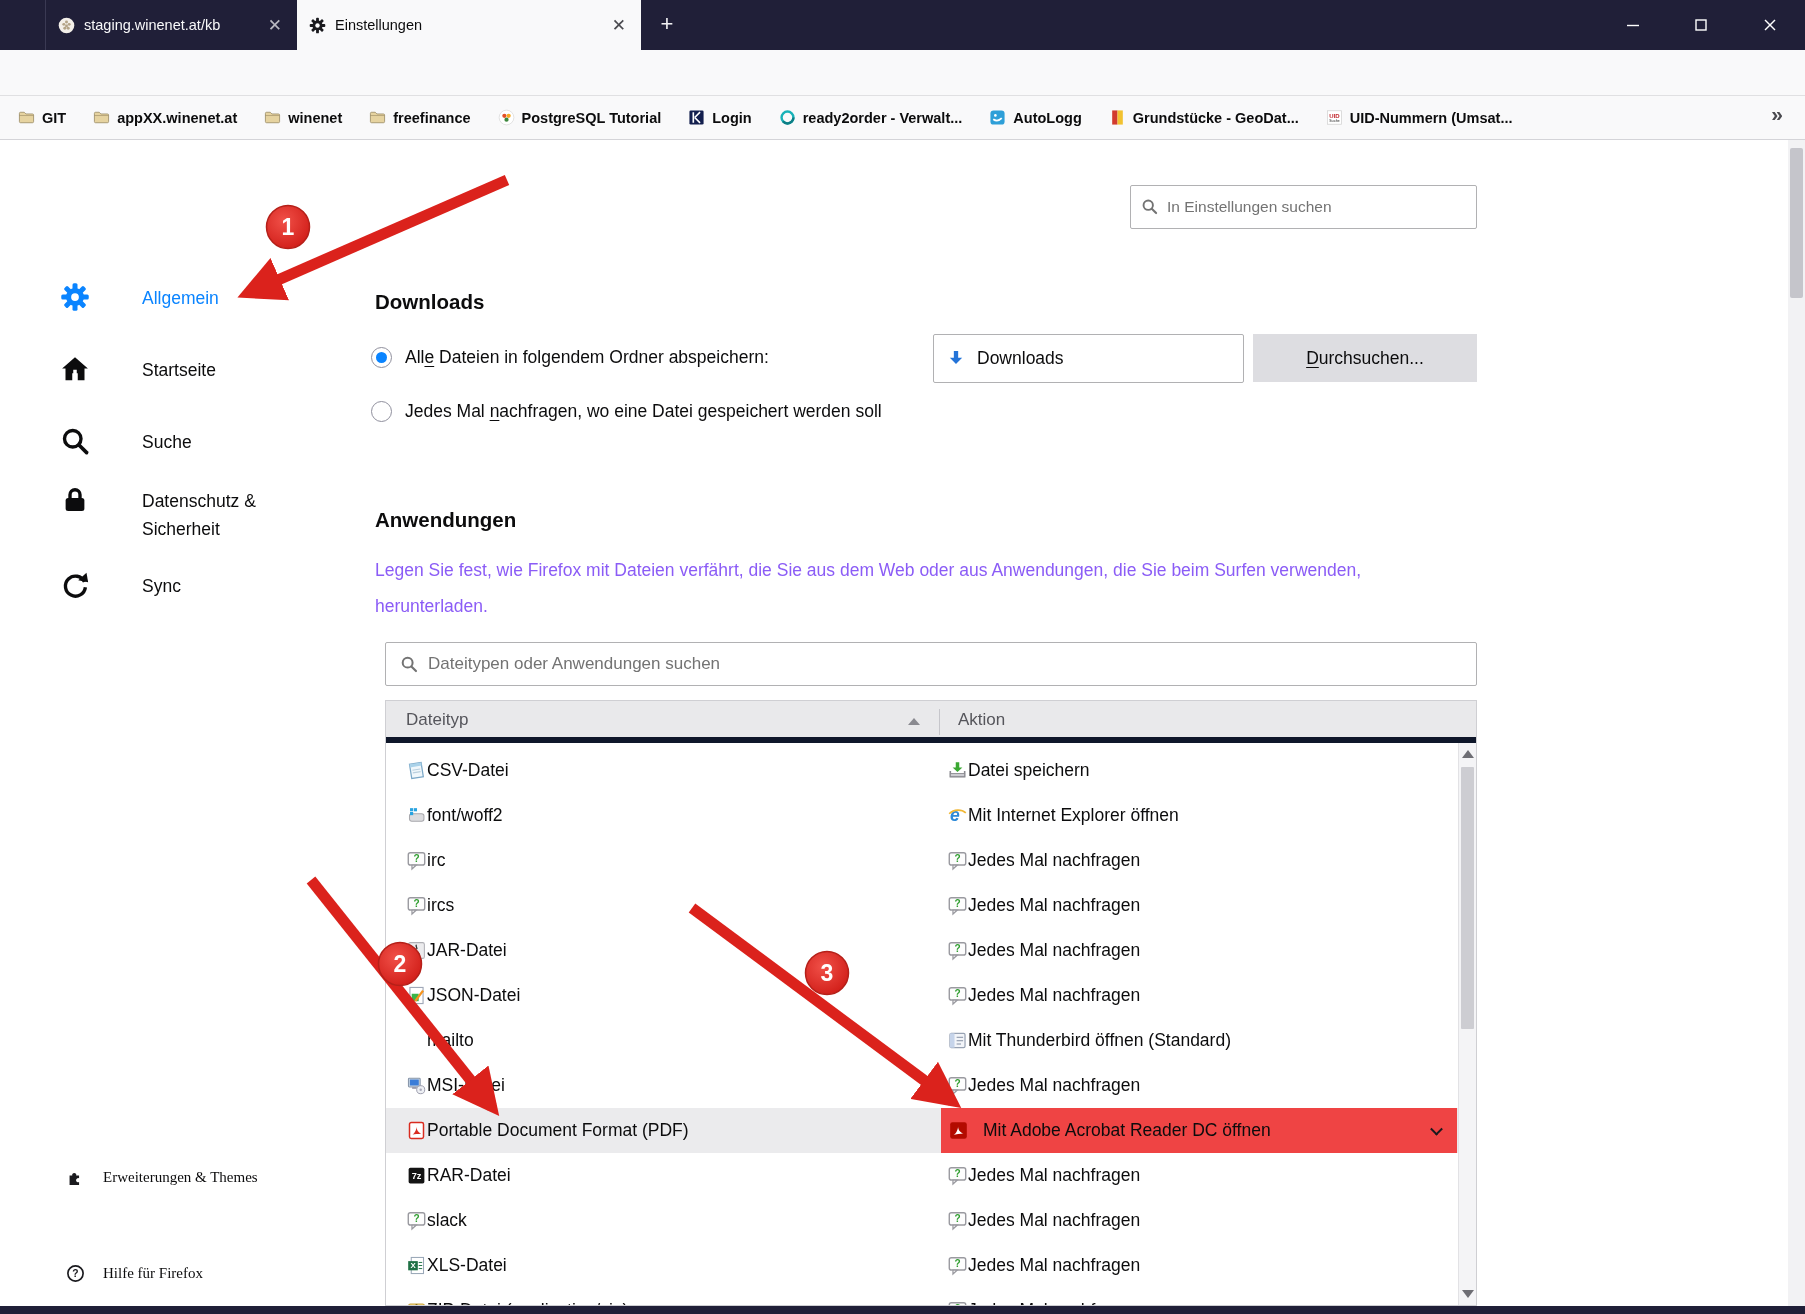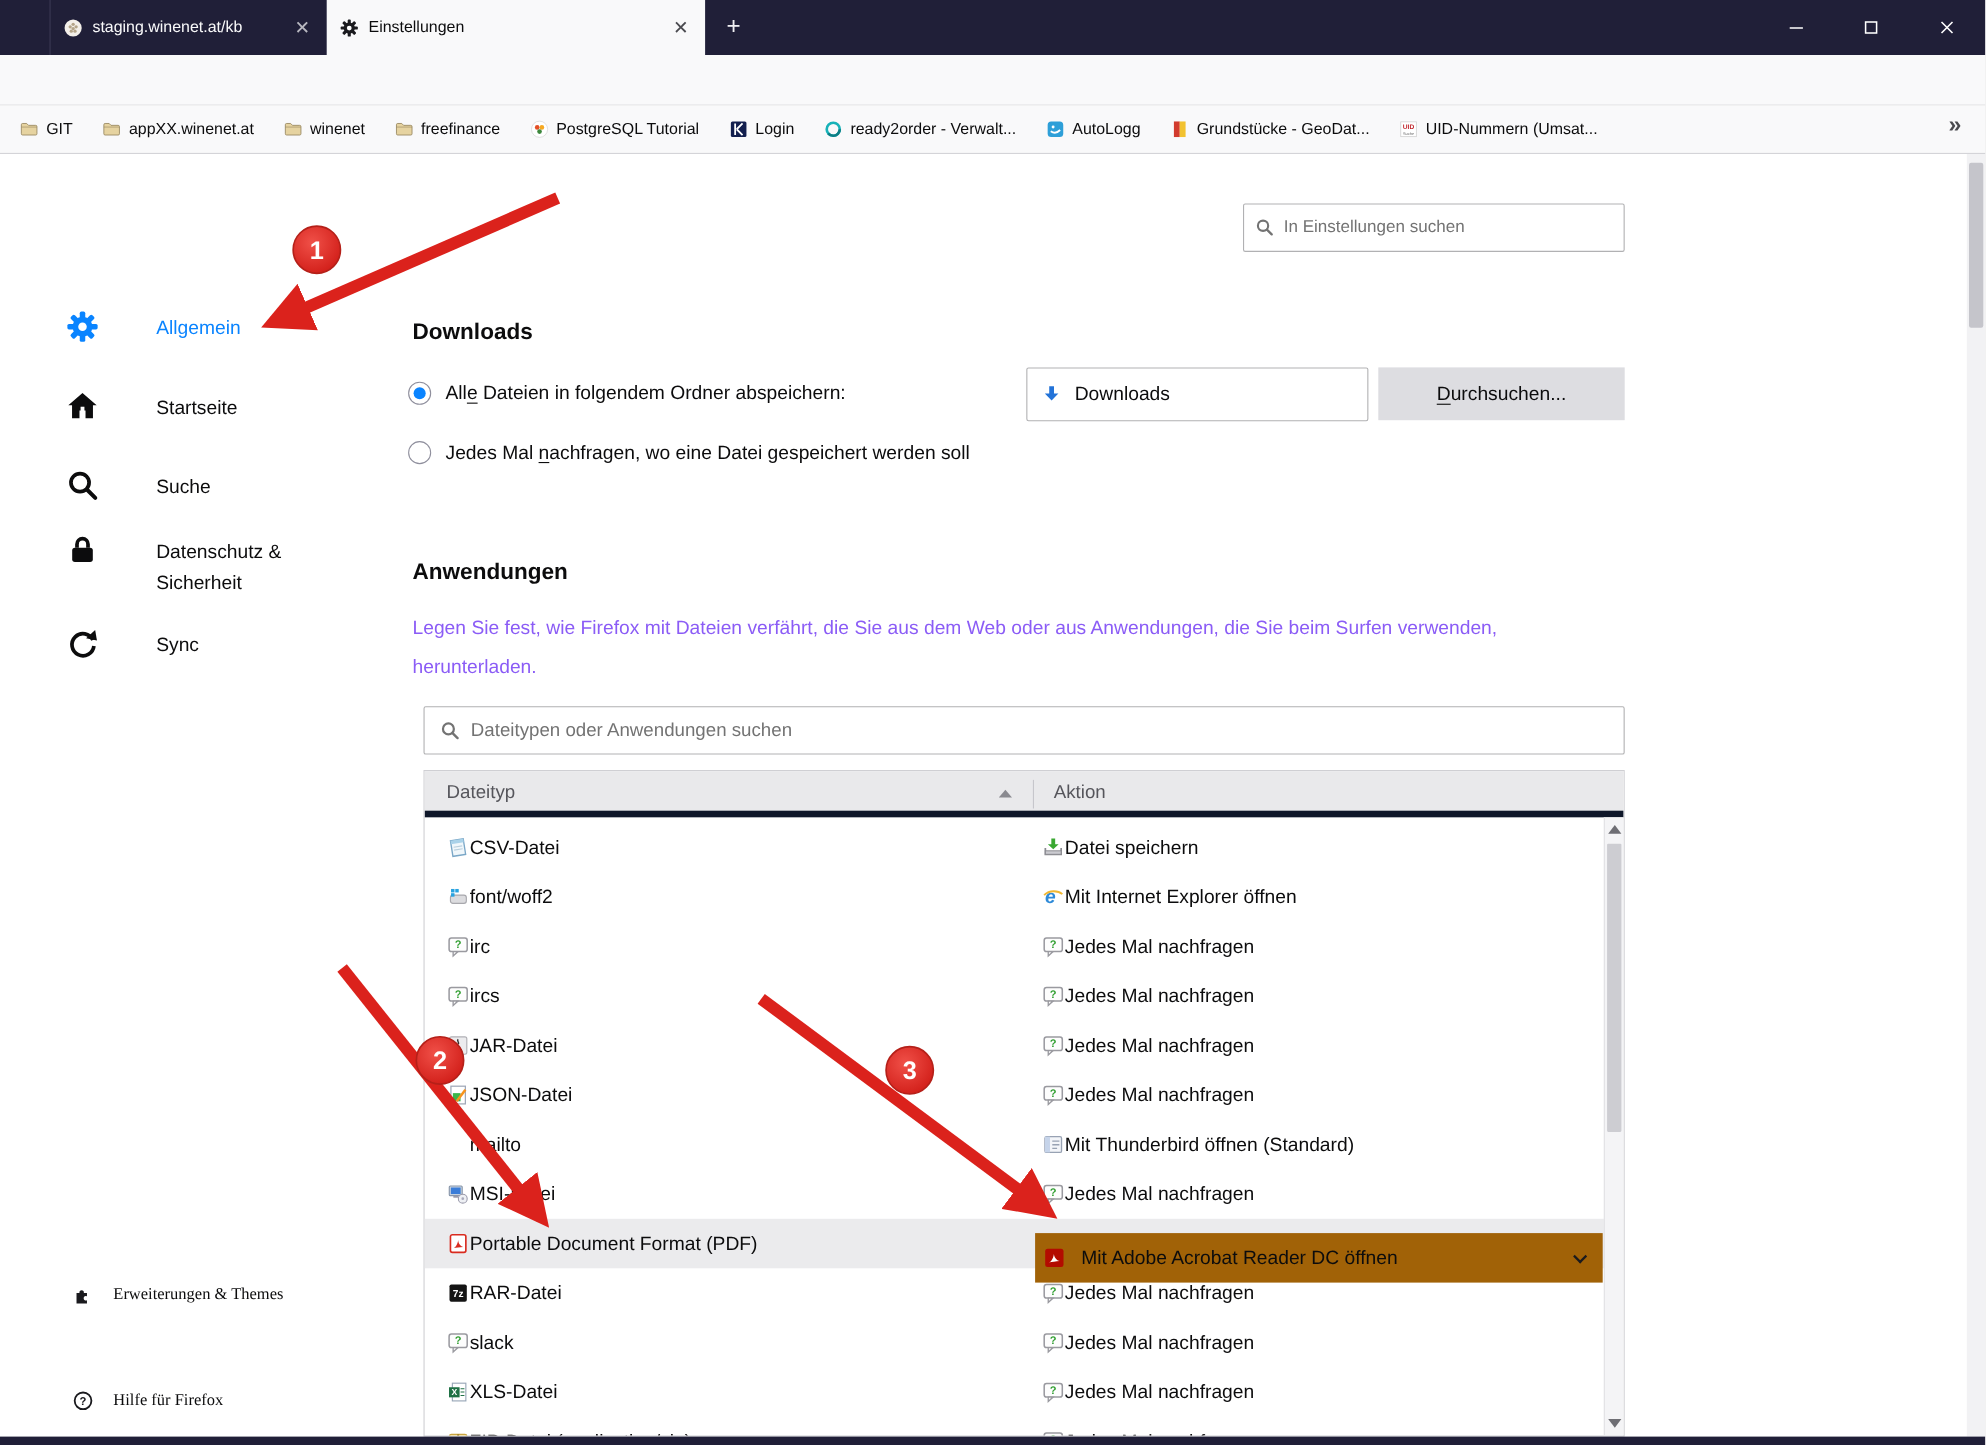--- a/index.html
+++ b/index.html
@@ -29,21 +29,21 @@
   .urlbrand{display:flex;align-items:center;gap:7px;padding:0 12px 0 12px;color:#737373;font-size:15px;height:100%;border-right:1px solid #d7d7db;}
   .urlbrand svg{width:18px;height:18px;}
   .urltext{padding-left:12px;font-size:15.5px;color:#0c0c0d;flex:1;}
   .urlstar{margin-right:10px;color:#5a5a5e;}
   .urlstar svg{width:21px;height:21px;}
   .chromeico{position:absolute;top:55px;width:36px;height:36px;display:flex;align-items:center;justify-content:center;color:#35353a;}
   .chromeico svg{width:20px;height:20px;}
   .navdivider{position:absolute;left:1745px;top:58px;width:1px;height:30px;background:#d0d0d4;}
 
   
-  .bmbar{position:absolute;left:0;top:96px;width:1805px;height:44px;background:#f9f9fa;border-bottom:1px solid #d4d4d8;display:flex;align-items:center;padding:0 18px;gap:27px;overflow:hidden;}
+  .bmbar{position:absolute;left:0;top:96px;width:1805px;height:44px;background:#f9f9fa;border-bottom:1px solid #d4d4d8;display:flex;align-items:center;padding:0 18px;gap:27px;overflow:hidden;font-weight:bold;}
   .bm{display:flex;align-items:center;gap:7px;white-space:nowrap;}
   .bmicon{width:17px;height:17px;flex:none;}
   .bmlabel{font-size:14.5px;color:#0c0c0d;}
   .bmoverflow{position:absolute;right:22px;top:102px;font-size:21px;color:#4a4a4f;font-weight:bold;}
 
   
   .content{position:absolute;left:0;top:140px;width:1805px;height:1166px;background:#fff;}
   .bottombar{position:absolute;left:0;top:1306px;width:1805px;height:8px;background:#201f38;}
 
   
@@ -101,21 +101,21 @@
   .hdivider{position:absolute;left:553px;top:8px;width:1px;height:26px;background:#c6c6cb;}
   .trow{position:absolute;left:0;right:0;height:45px;}
   .trow.sel{background:#ebebed;}
   .cell{position:absolute;top:0;height:45px;display:flex;align-items:center;}
   .tcell{left:20px;}
   .acell{left:561px;}
   .ficon{width:21px;height:21px;flex:none;display:inline-flex;}
   .ficon svg{width:21px;height:21px;}
   .ficon.empty{visibility:hidden;}
   .rowlabel{font-size:17.5px;color:#0c0c0d;white-space:nowrap;}
-  .menulist{position:absolute;left:555px;right:19px;top:0;height:45px;background:#a16207;display:flex;align-items:center;gap:14px;padding-left:7px;margin-top:13px;}
+  .menulist{position:absolute;left:555px;right:19px;top:0;height:45px;background:#ef4444;display:flex;align-items:center;gap:14px;padding-left:7px;}
   .chev{position:absolute;right:16px;top:50%;width:9px;height:9px;border-right:2.2px solid #1a1a1e;border-bottom:2.2px solid #1a1a1e;transform:translateY(-70%) rotate(45deg);}
 
   
   .tscroll{position:absolute;right:0;top:42px;bottom:0;width:18px;background:#f4f4f6;border-left:1px solid #e2e2e5;}
   .tscroll .arr{position:absolute;left:3px;width:0;height:0;border-left:6px solid transparent;border-right:6px solid transparent;}
   .tscroll .up{top:7px;border-bottom:8px solid #6e6e74;}
   .tscroll .down{bottom:7px;border-top:8px solid #6e6e74;}
   .tscroll .thumb{position:absolute;left:2px;top:24px;width:13px;height:262px;background:#cdcdd2;border-radius:1px;}
 
   

